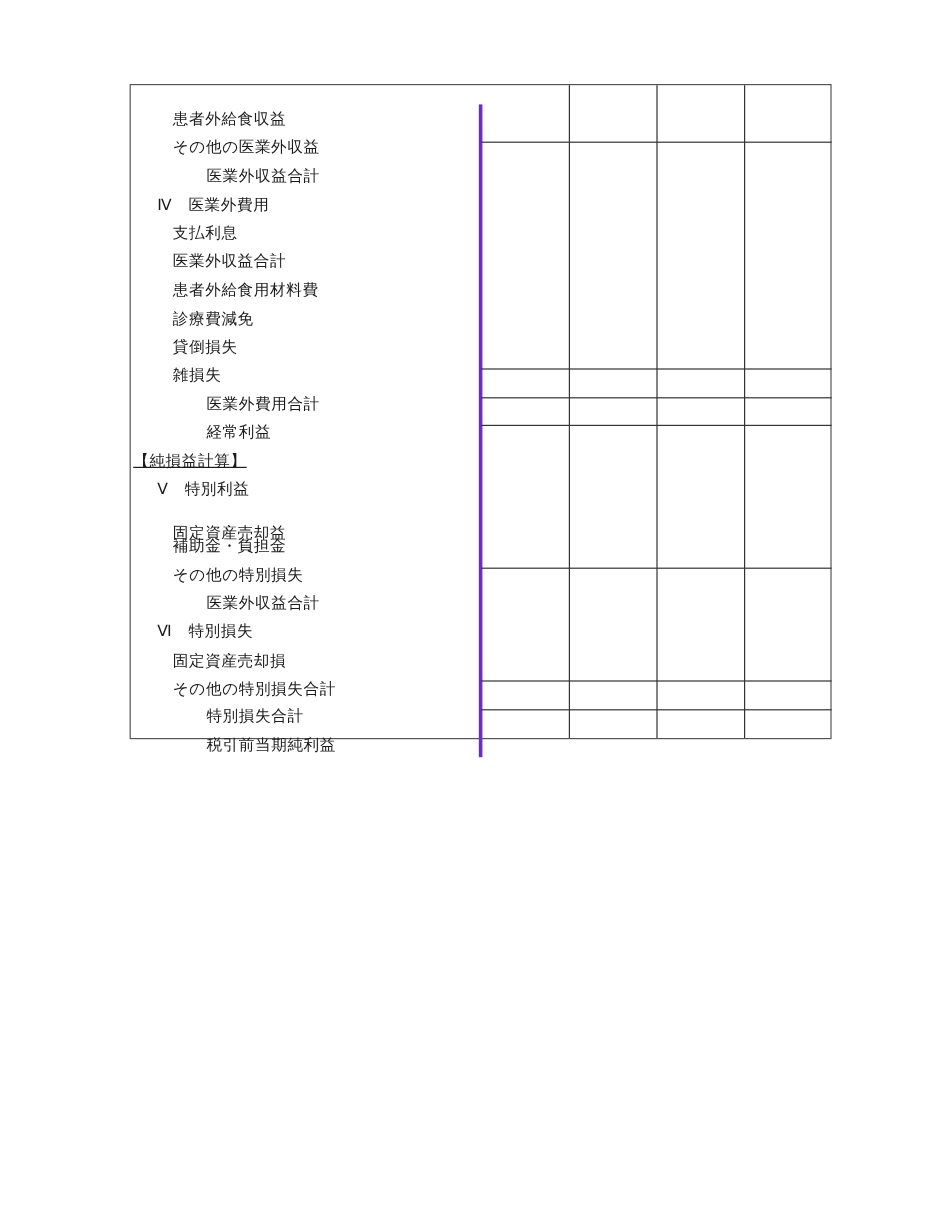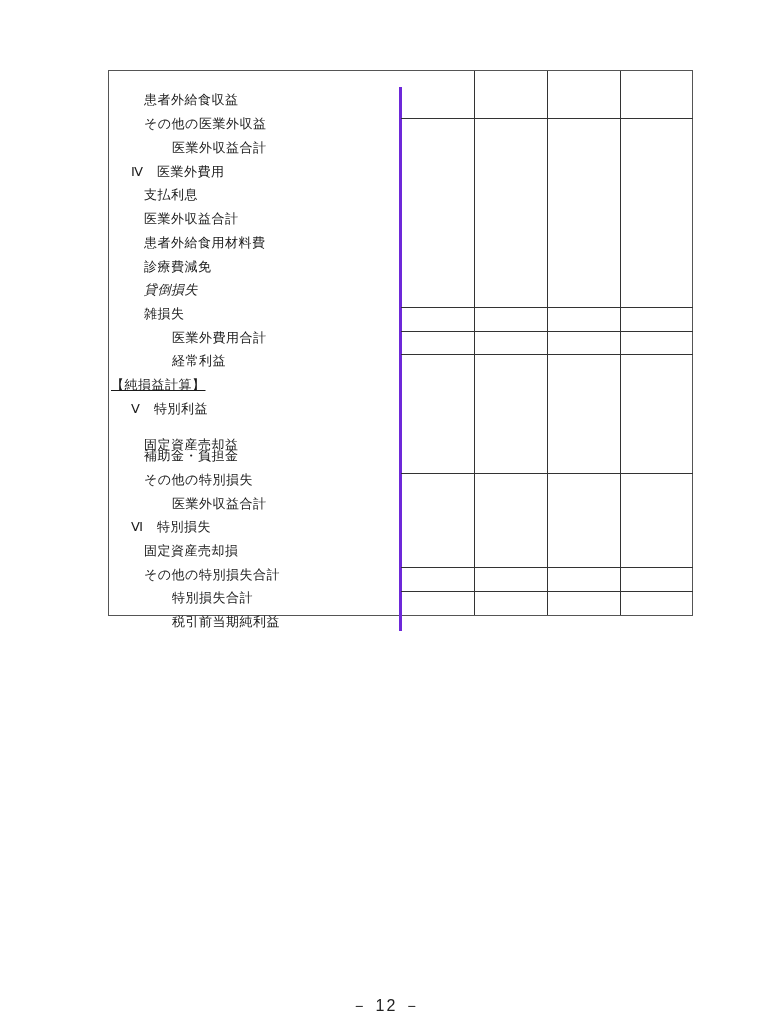--- a/index.html
+++ b/index.html
@@ -81,21 +81,21 @@
 
     <div class="label-col">
       <span class="row-label" style="left:35px; top:5px;">患者外給食収益</span>
       <span class="row-label" style="left:35px; top:29px;">その他の医業外収益</span>
       <span class="row-label" style="left:63px; top:53px;">医業外収益合計</span>
       <span class="row-label" style="left:22px; top:77px;">Ⅳ　医業外費用</span>
       <span class="row-label" style="left:35px; top:100px;">支払利息</span>
       <span class="row-label" style="left:35px; top:124px;">医業外収益合計</span>
       <span class="row-label" style="left:35px; top:148px;">患者外給食用材料費</span>
       <span class="row-label" style="left:35px; top:172px;">診療費減免</span>
-      <span class="row-label" style="left:35px; top:195px;font-style:italic;">貸倒損失</span>
+      <span class="row-label" style="left:35px; top:195px;">貸倒損失</span>
       <span class="row-label" style="left:35px; top:219px;">雑損失</span>
       <span class="row-label" style="left:63px; top:243px;">医業外費用合計</span>
       <span class="row-label" style="left:63px; top:266px;">経常利益</span>
       <span class="row-label" style="left:2px;  top:290px;text-decoration:underline;">【純損益計算】</span>
       <span class="row-label" style="left:22px; top:314px;">Ⅴ　特別利益</span>
       <span class="row-label" style="left:35px; top:338px;margin-top:12px;">固定資産売却益</span>
       <span class="row-label" style="left:35px; top:361px;">補助金・負担金</span>
       <span class="row-label" style="left:35px; top:385px;">その他の特別損失</span>
       <span class="row-label" style="left:63px; top:409px;">医業外収益合計</span>
       <span class="row-label" style="left:22px; top:432px;">Ⅵ　特別損失</span>
@@ -116,15 +116,14 @@
     <div class="hline" style="left:292px; width:292px; top:402px;"></div>
     <div class="hline" style="left:292px; width:292px; top:496px;"></div>
     <div class="hline" style="left:292px; width:292px; top:520px;"></div>
 
     <div class="cell" style="left:293px; top:0; width:72px; height:47px;"></div>
     <div class="cell" style="left:366px; top:0; width:72px; height:47px;"></div>
     <div class="cell" style="left:439px; top:0; width:72px; height:47px;"></div>
     <div class="cell" style="left:512px; top:0; width:72px; height:47px;"></div>
   </div>
 
-  <div class="page-number">－ 12 －</div>
 
 </div>
 
 </body></html>

